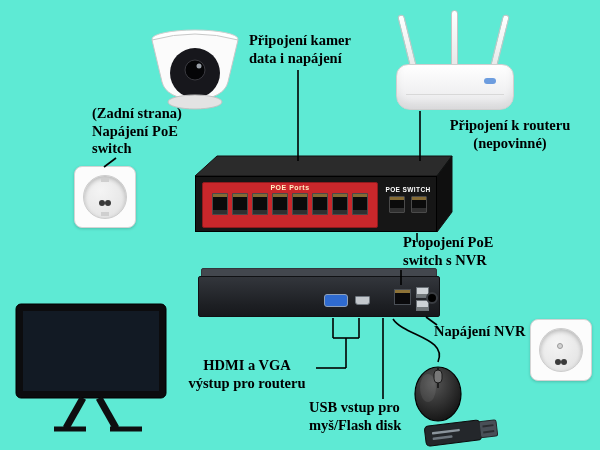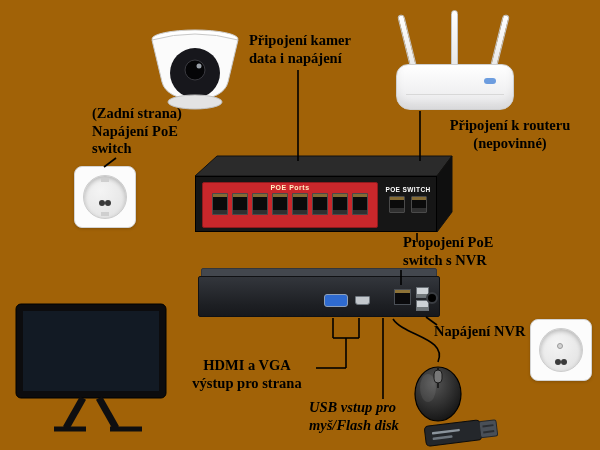--- a/index.html
+++ b/index.html
@@ -1,36 +1,36 @@
 <!DOCTYPE html>
 <html><head>
 <meta charset="utf-8">
 <style>
   * { margin:0; padding:0; box-sizing:border-box; }
   body { background:#fff; }
   .stage {
-    position:relative; width:600px; height:450px; background:#a16207;
+    position:relative; width:600px; height:450px; background:#5eead4;
     overflow:hidden; font-family:"Liberation Sans", sans-serif;
   }
   
   #lines { position:absolute; left:0; top:0; width:600px; height:450px; z-index:5; pointer-events:none; }
   
   .label {
     position:absolute; z-index:6; color:#000;
     font-family:"Liberation Serif", serif; font-weight:700;
     font-size:14.5px; line-height:1.22; white-space:pre-line;
   }
   .center { text-align:center; }
   #lab-camera       { left:249px; top:32px; }
   #lab-switch-power { left:92px;  top:105px; }
   #lab-router       { left:434px; top:117px; width:152px; }
   #lab-switch-nvr   { left:403px; top:234px; }
   #lab-nvr-power    { left:434px; top:323px; }
   #lab-monitor      { left:177px; top:357px; width:140px; }
-  #lab-usb          { left:309px; top:399px;font-style:italic; }
+  #lab-usb          { left:309px; top:399px; }
   
   .dev { position:absolute; z-index:2; }
   
   #camera { left:148px; top:26px; }
   
   #router { left:396px; top:8px; width:118px; height:104px; }
   .antenna { position:absolute; width:7px; height:58px; background:linear-gradient(#ffffff,#e7e7e7);
              border:1px solid #c5c5c5; border-radius:4px; }
   .ant-1 { left:8px;  top:6px; transform:rotate(-14deg); }
   .ant-2 { left:55px; top:2px; }
@@ -236,17 +236,17 @@
 data i napájení</div>
   <div class="label center" id="lab-router">Připojení k routeru
 (nepovinné)</div>
   <div class="label" id="lab-switch-power">(Zadní strana)
 Napájení PoE
 switch</div>
   <div class="label" id="lab-nvr-power">Napájení NVR</div>
   <div class="label" id="lab-switch-nvr">Propojení PoE
 switch s NVR</div>
   <div class="label center" id="lab-monitor">HDMI a VGA
-výstup pro strana</div>
+výstup pro routeru</div>
   <div class="label" id="lab-usb">USB vstup pro
 myš/Flash disk</div>
 
 </div>
 
 </body></html>

